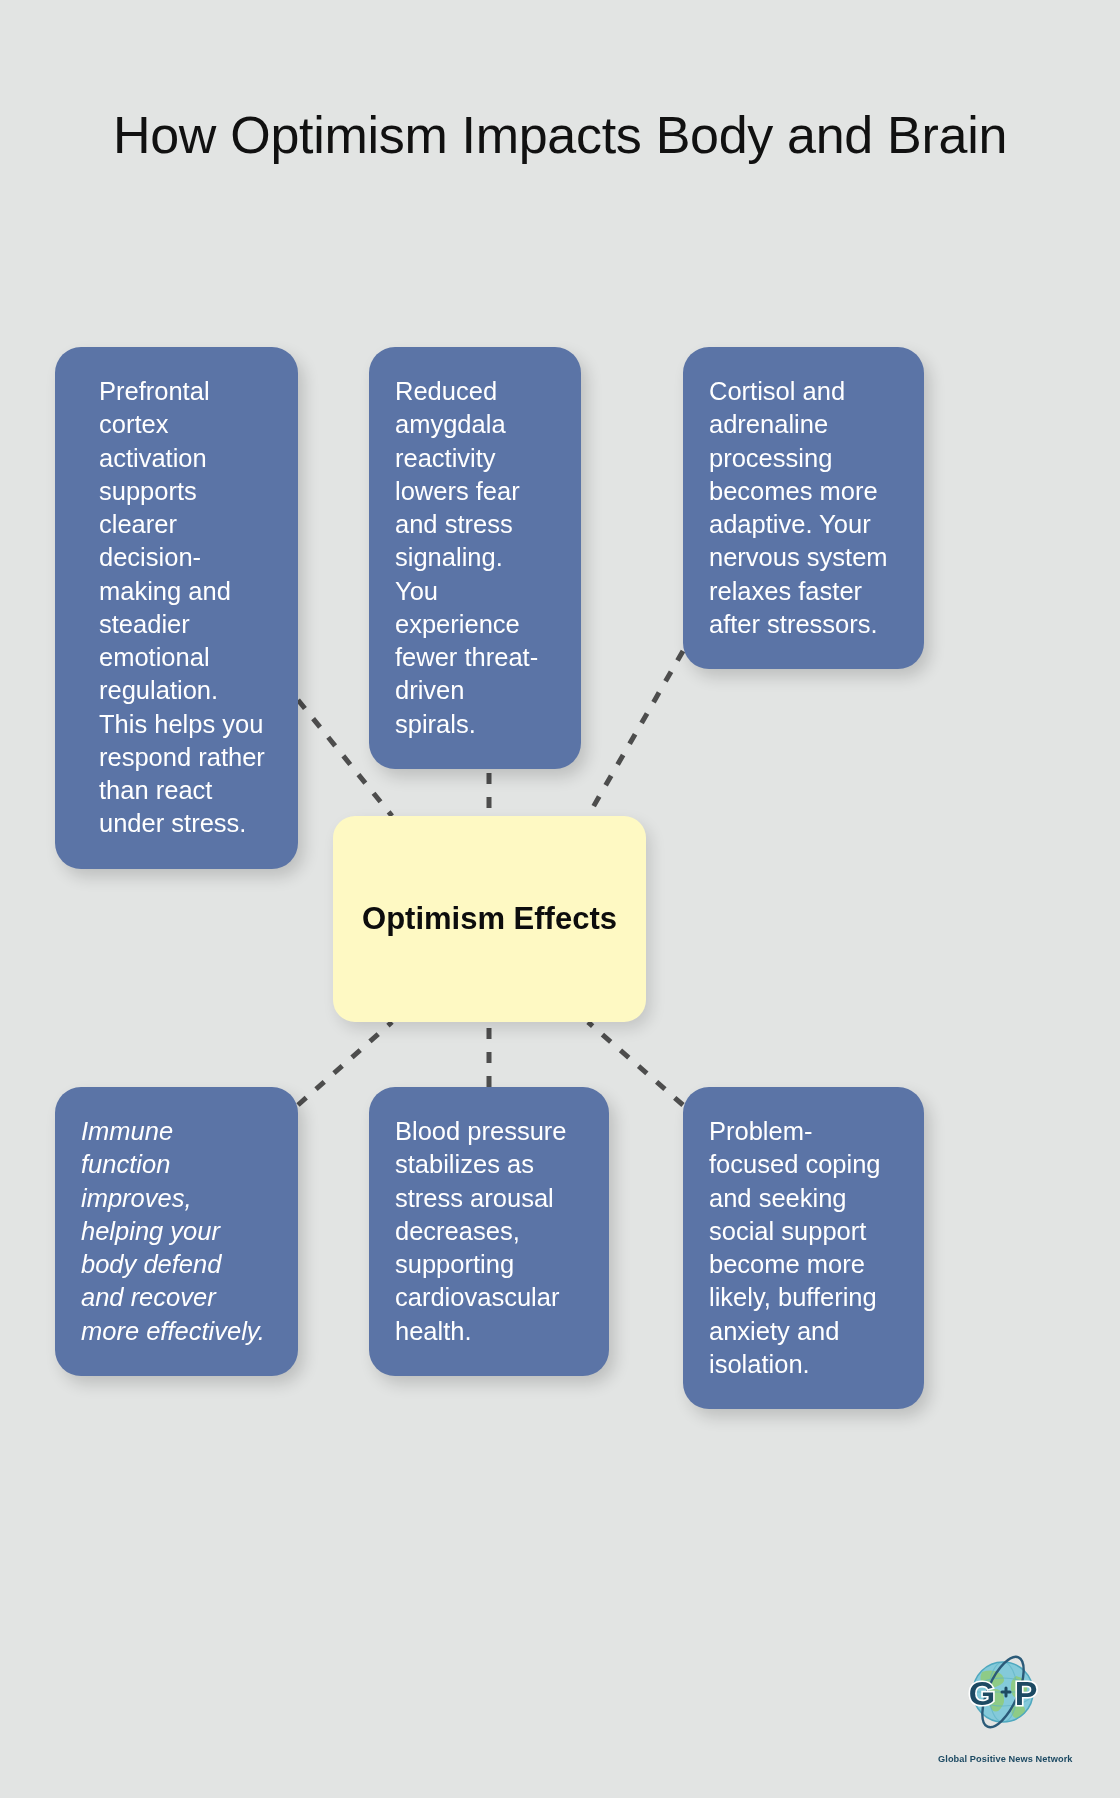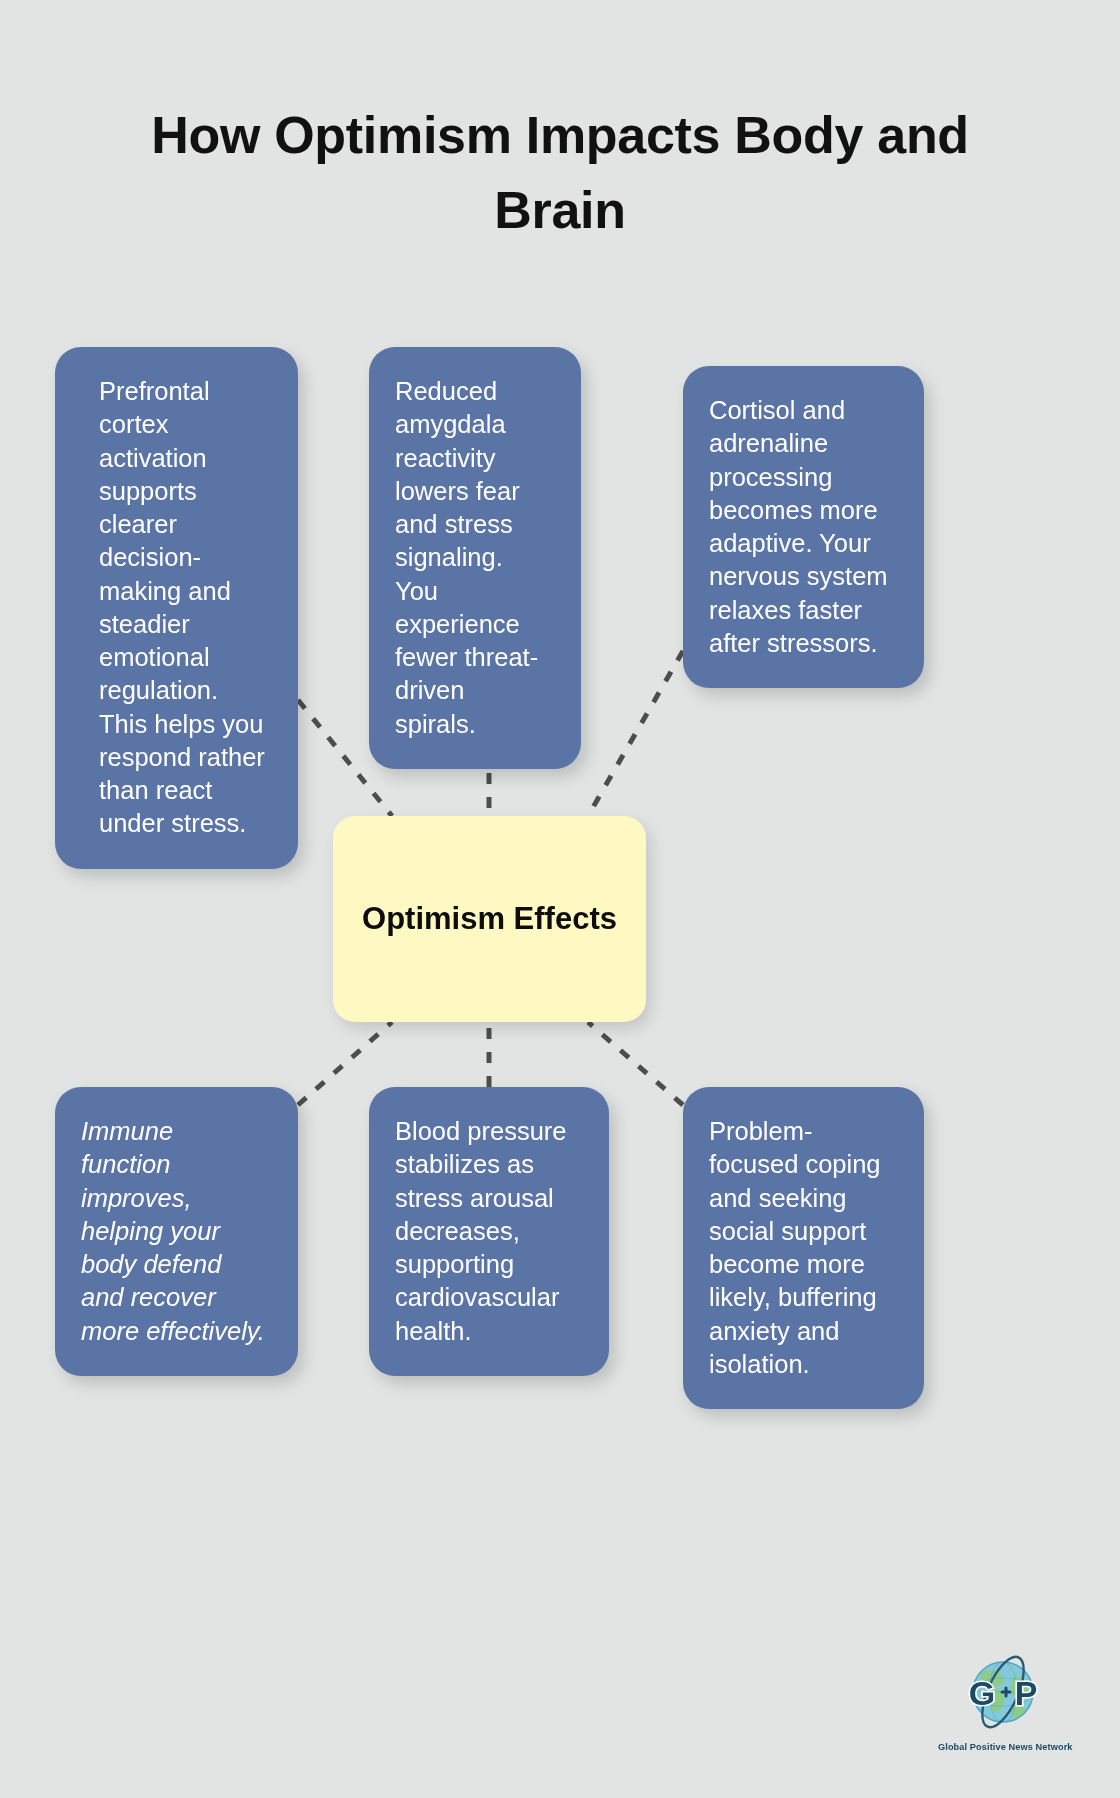--- a/index.html
+++ b/index.html
@@ -21,21 +21,21 @@
 
   
   #page-title {
     position: absolute;
     left: 80px;
     top: 98px;
     width: 960px;
     text-align: center;
     font-size: 52px;
     line-height: 1.44;
-    font-weight: 700;
+    font-weight: 400;
     color: #111111;
     letter-spacing: -0.3px;
   }
 
   
   #connectors {
     position: absolute;
     left: 0; top: 0;
     width: 1120px;
     height: 1798px;
@@ -51,21 +51,21 @@
     font-size: 25.5px;
     line-height: 1.305;
     padding: 28px 30px 28px 26px;
     box-shadow: 6px 8px 16px rgba(0,0,0,0.16);
     z-index: 3;
   }
 
   
   #card-1 { left: 55px;  top: 347px; width: 243px; padding-left: 44px; }
   #card-2 { left: 369px; top: 347px; width: 212px; }
-  #card-3 { left: 683px; top: 347px; width: 241px; margin-top: 19px; }
+  #card-3 { left: 683px; top: 347px; width: 241px; }
 
   
   #card-4 { left: 55px;  top: 1087px; width: 243px; font-style: italic; }
   #card-5 { left: 369px; top: 1087px; width: 240px; }
   #card-6 { left: 683px; top: 1087px; width: 241px; }
 
   
   #center-node {
     position: absolute;
     left: 333px;
@@ -92,21 +92,21 @@
   #logo {
     position: absolute;
     left: 938px;
     top: 1648px;
     width: 130px;
     height: 112px;
     z-index: 5;
   }
   #logo-mark { display:block; }
   #logo-text {
-    margin-top: 2px;
+    margin-top: 14px;
     text-align: center;
     font-size: 9.2px;
     font-weight: 700;
     color: #1d4a63;
     letter-spacing: 0.1px;
     white-space: nowrap;
   }
 </style>
 </head>
 <body>

